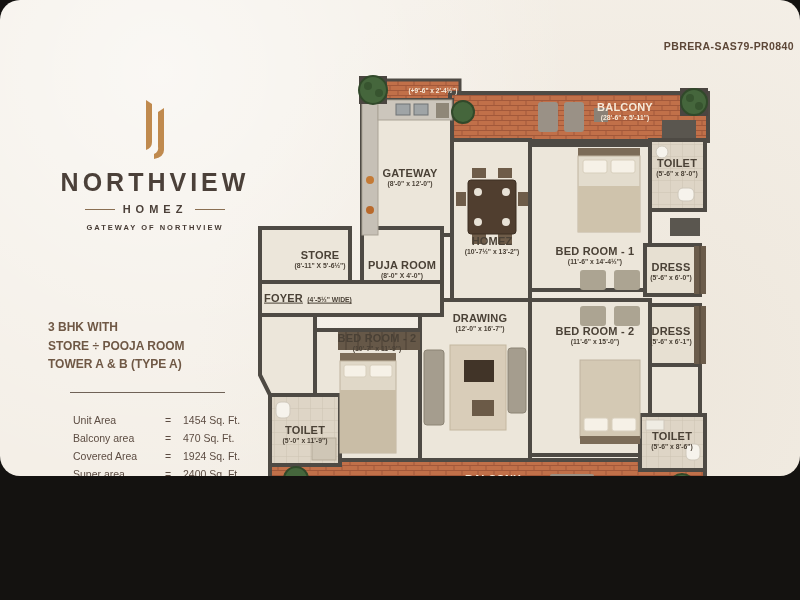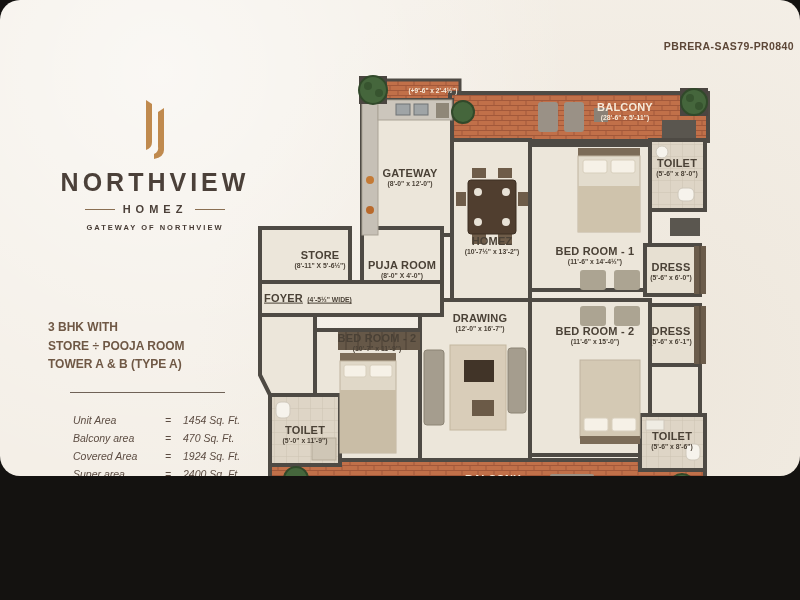--- a/index.html
+++ b/index.html
@@ -11,21 +11,21 @@
   .brand{position:absolute;left:55px;top:98px;width:200px;text-align:center;}
   .brand .logo{display:block;margin:0 auto 8px auto;}
   .brand-name{font-size:25px;font-weight:600;letter-spacing:4px;color:#4b4039;}
   .brand-subrow{margin-top:6px;display:flex;align-items:center;justify-content:center;gap:8px;}
   .hline{width:30px;height:1px;background:#8a6f52;}
   .brand-sub{font-size:11px;font-weight:600;letter-spacing:5px;color:#4b4039;}
   .brand-tag{margin-top:8px;font-size:7.5px;font-weight:700;letter-spacing:2px;color:#453a33;}
   .unit-title{position:absolute;left:48px;top:318px;width:215px;text-align:left;
               color:#6f5845;font-weight:700;font-size:12px;line-height:1.55;}
   .divider{position:absolute;left:70px;top:392px;width:155px;height:1px;background:#6f6257;}
-  .areas{position:absolute;left:73px;top:414px;width:178px;font-size:10.5px;color:#5c4c42;font-style:italic;}
+  .areas{position:absolute;left:73px;top:414px;width:178px;font-size:10.5px;color:#5c4c42;}
   .area-row{display:grid;grid-template-columns:92px 18px auto;margin-bottom:6px;}
   .rera{position:absolute;right:6px;top:40px;font-size:10.5px;font-weight:700;letter-spacing:.4px;color:#5d4737;}
   .disclaimer{position:absolute;left:256px;top:580px;width:500px;text-align:center;font-size:6.9px;color:#8a8178;}
   
   .plan{position:absolute;left:250px;top:60px;width:462px;height:460px;}
   .plan svg{position:absolute;left:0;top:0;}
   .rlabel{position:absolute;transform:translate(-50%,-50%);text-align:center;color:#4a4136;line-height:1.3;white-space:nowrap;z-index:3;}
   .rname{display:block;font-weight:700;font-size:11px;letter-spacing:.2px;}
   .rdims{display:block;font-weight:600;font-size:6.8px;}
   .cream{color:#f6ead9;}

